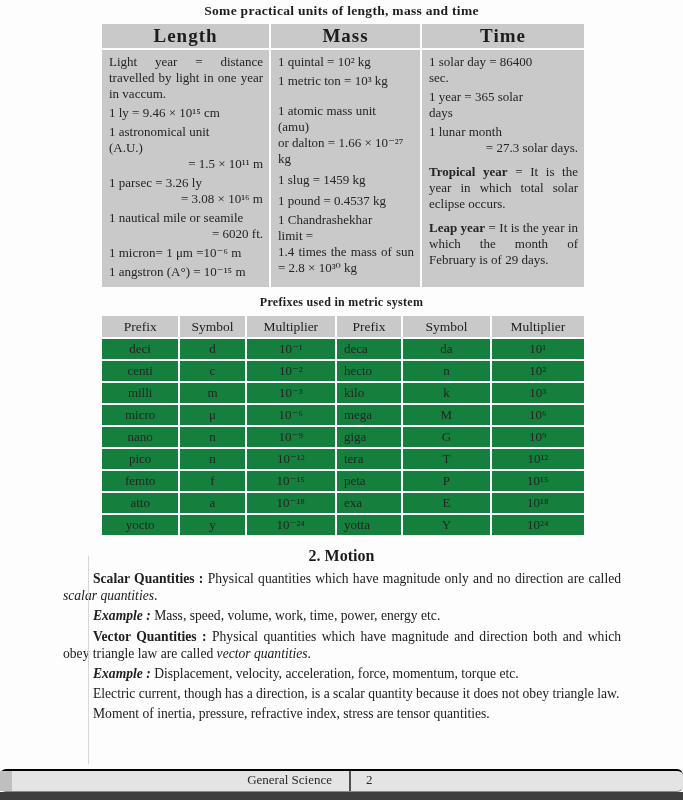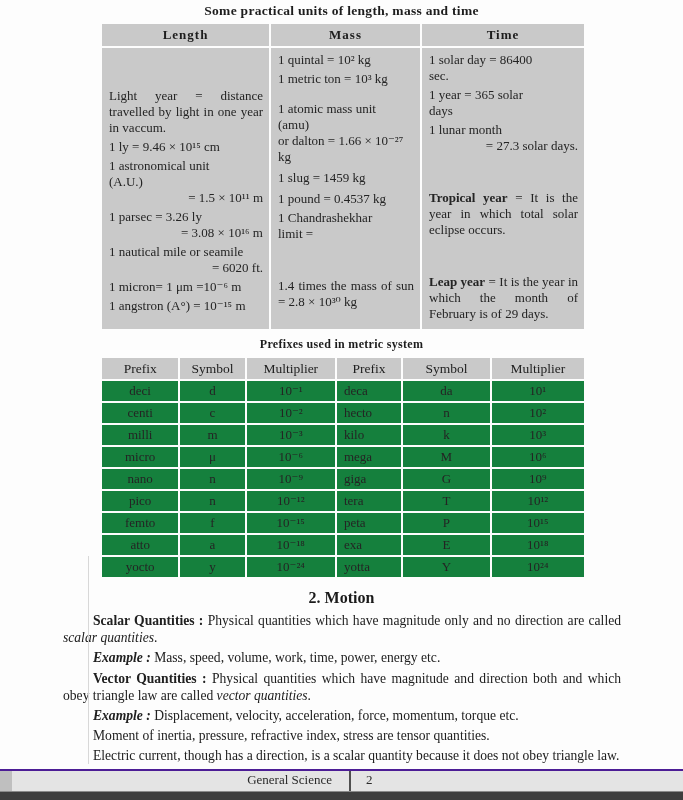--- a/index.html
+++ b/index.html
@@ -11,52 +11,52 @@
   
   .doc-title{margin:0;padding-top:3px;text-align:center;
     font-size:13.5px;font-weight:bold;letter-spacing:.3px;color:#1d1d1d;}
   .sub-title{margin:6px 0 0 0;text-align:center;
     font-size:12px;font-weight:bold;letter-spacing:.3px;color:#1d1d1d;}
   .motion-heading{margin:10px 0 5px 0;text-align:center;
     font-size:16px;font-weight:bold;color:#1b1b1b;}
   
   table.units{margin:3px 0 0 100px;width:486px;
     border-collapse:separate;border-spacing:2px;table-layout:fixed;}
-  table.units th{background:#c9c9c9;height:20px;font-size:13px;
+  table.units th{background:#c9c9c9;height:20px;font-size:19px;
     font-weight:bold;text-align:center;letter-spacing:1px;color:#1d1d1d;}
   table.units td{background:#c9c9c9;vertical-align:top;
     padding:4px 6px 7px 7px;font-size:13px;line-height:16px;}
   .uitem{margin:0;}
   .right{text-align:right;}
-  .just{text-align:justify;margin-top:36px;}
+  .just{text-align:justify;}
   .gap3{margin-top:3px;}
   .gap5{margin-top:5px;}
-  .gap8{}
+  .gap8{margin-top:8px;}
   .gap14{margin-top:14px;}
   .b{font-weight:bold;}
   
   table.prefixes{margin:4px 0 0 100px;width:486px;
     border-collapse:separate;border-spacing:2px;table-layout:fixed;}
   table.prefixes th{background:#c9c9c9;height:19px;font-size:13.5px;
     font-weight:normal;text-align:center;color:#1d1d1d;}
   table.prefixes td{background:#15803d;height:18px;font-size:13px;
     text-align:center;color:#242424;}
   table.prefixes td.l{text-align:left;padding-left:7px;}
   
   .bodytext{padding:0 62px 0 63px;font-size:13.6px;line-height:17.2px;
     text-align:justify;color:#202020;}
   .bodytext p{margin:0 0 3px 0;text-indent:30px;}
   .ital{font-style:italic;}
   .lead-example{font-weight:bold;font-style:italic;}
   
   .left-rule{position:absolute;left:88px;top:556px;width:1px;height:208px;
     background:#d8d8d8;}
   .footer-bar{position:absolute;left:0;right:0;bottom:8px;height:20px;
-    background:#e4e4e4;border-top:2px solid #4c1d95;
-    border-bottom:1px solid #8a8a8a;font-size:13px;color:#2a2a2a;}
+    background:#e4e4e4;border-top:2px solid #000000;
+    border-bottom:1px solid #8a8a8a;font-size:13px;color:#2a2a2a;border-radius:6px;}
   .footer-shadow{position:absolute;left:0;top:0;bottom:0;width:12px;
     background:#bfbfbf;}
   .footer-book{position:absolute;left:0;top:1px;width:332px;text-align:right;}
   .footer-divider{position:absolute;left:349px;top:0;bottom:0;width:2px;
     background:#4f4f4f;}
   .footer-page{position:absolute;left:366px;top:1px;}
   .bottom-bar{position:absolute;left:0;right:0;bottom:0;height:8px;
     background:#3e3e3e;}
 </style>
 </head>
@@ -217,22 +217,22 @@
   </tbody>
     </table>
 
   <h3 class="motion-heading">2. Motion</h3>
 
   <div class="bodytext">
     <p><span class="b">Scalar Quantities :</span><span> Physical quantities which have magnitude only and no direction are called </span><span class="ital">scalar quantities</span><span>.</span></p>
     <p><span class="lead-example">Example :</span><span> Mass, speed, volume, work, time, power, energy etc.</span></p>
     <p><span class="b">Vector Quantities :</span><span> Physical quantities which have magnitude and direction both and which obey triangle law are called </span><span class="ital">vector quantities</span><span>.</span></p>
     <p><span class="lead-example">Example :</span><span> Displacement, velocity, acceleration, force, momentum, torque etc.</span></p>
+    <p><span>Electric current, though has a direction, is a scalar quantity because it does not obey triangle law.</span></p>
     <p><span>Moment of inertia, pressure, refractive index, stress are tensor quantities.</span></p>
-    <p><span>Electric current, though has a direction, is a scalar quantity because it does not obey triangle law.</span></p>
   </div>
 
   <div class="left-rule"></div>
 
   <div class="footer-bar">
     <span class="footer-shadow"></span>
     <span class="footer-book">General Science</span>
     <span class="footer-divider"></span>
     <span class="footer-page">2</span>
   </div>

